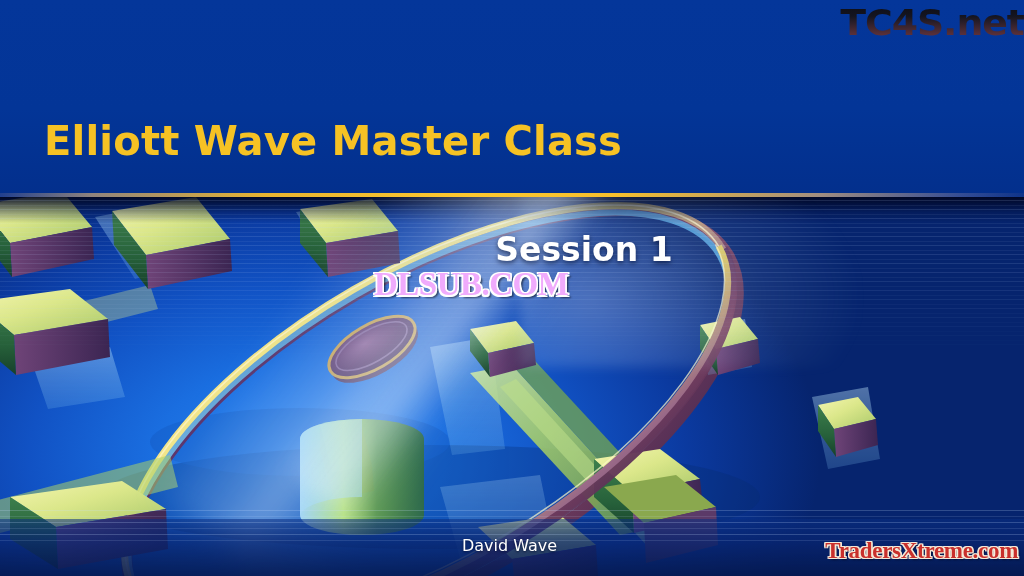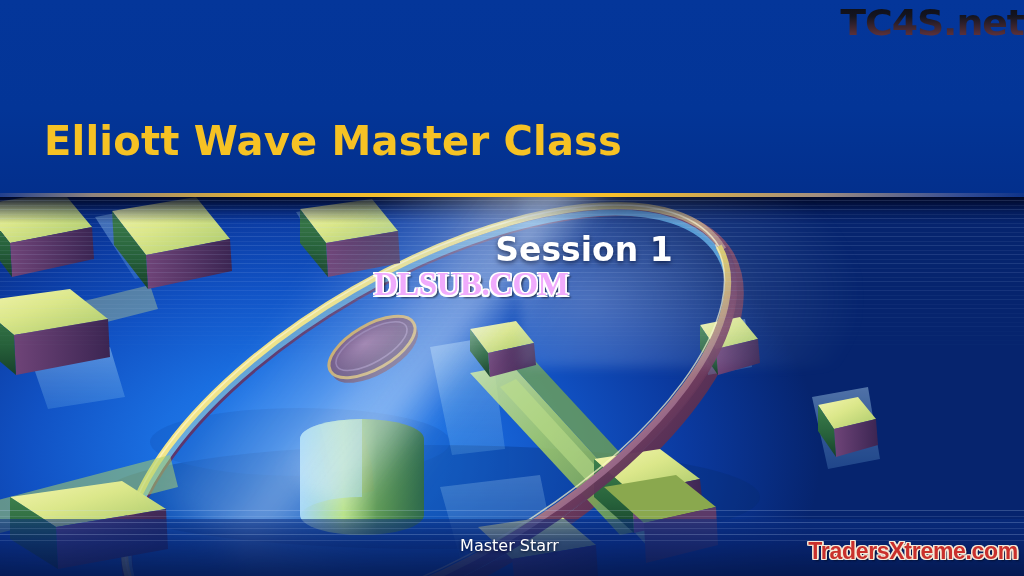--- a/index.html
+++ b/index.html
@@ -192,21 +192,21 @@
     text-shadow:
       -1.5px -1.5px 0 #ffffff,  1.5px -1.5px 0 #ffffff,
       -1.5px  1.5px 0 #ffffff,  1.5px  1.5px 0 #ffffff,
       -1.5px 0 0 #ffffff, 1.5px 0 0 #ffffff,
       0 -1.5px 0 #ffffff, 0 1.5px 0 #ffffff,
       3px 3px 2px rgba(0,0,0,0.55);
   }
   .wm-traders {
     position: absolute;
     right: 6px; top: 538px;
-    font-family: Liberation Sans, sans-serif;
+    font-family: Liberation Serif, serif;
     font-size: 23px;
     font-weight: bold;
     color: #c9302c;
     letter-spacing: -0.3px;
     text-shadow:
       -1.3px -1.3px 0 #f5e9d8, 1.3px -1.3px 0 #f5e9d8,
       -1.3px  1.3px 0 #f5e9d8, 1.3px  1.3px 0 #f5e9d8,
       -1.3px 0 0 #f5e9d8, 1.3px 0 0 #f5e9d8,
       0 -1.3px 0 #f5e9d8, 0 1.3px 0 #f5e9d8,
       2px 2px 2px rgba(0,0,0,0.5);
@@ -415,21 +415,21 @@
     <div class="scanlines"></div>
     <div class="glow-corner"></div>
     <div class="ray"></div>
     <div class="ray2"></div>
     <div class="bottom-wash"></div>
     <div class="scanlines-bottom"></div>
   </div>
 
   <div class="session">Session 1</div>
 
-  <div class="presenter">Master Starr</div>
+  <div class="presenter">David Wave</div>
 
   <div class="wm-tc4s">TC4S.net</div>
 
   <div class="wm-dlsub">DLSUB.COM</div>
 
   <div class="wm-traders">TradersXtreme.com</div>
 
 </div>
 
 </body></html>

